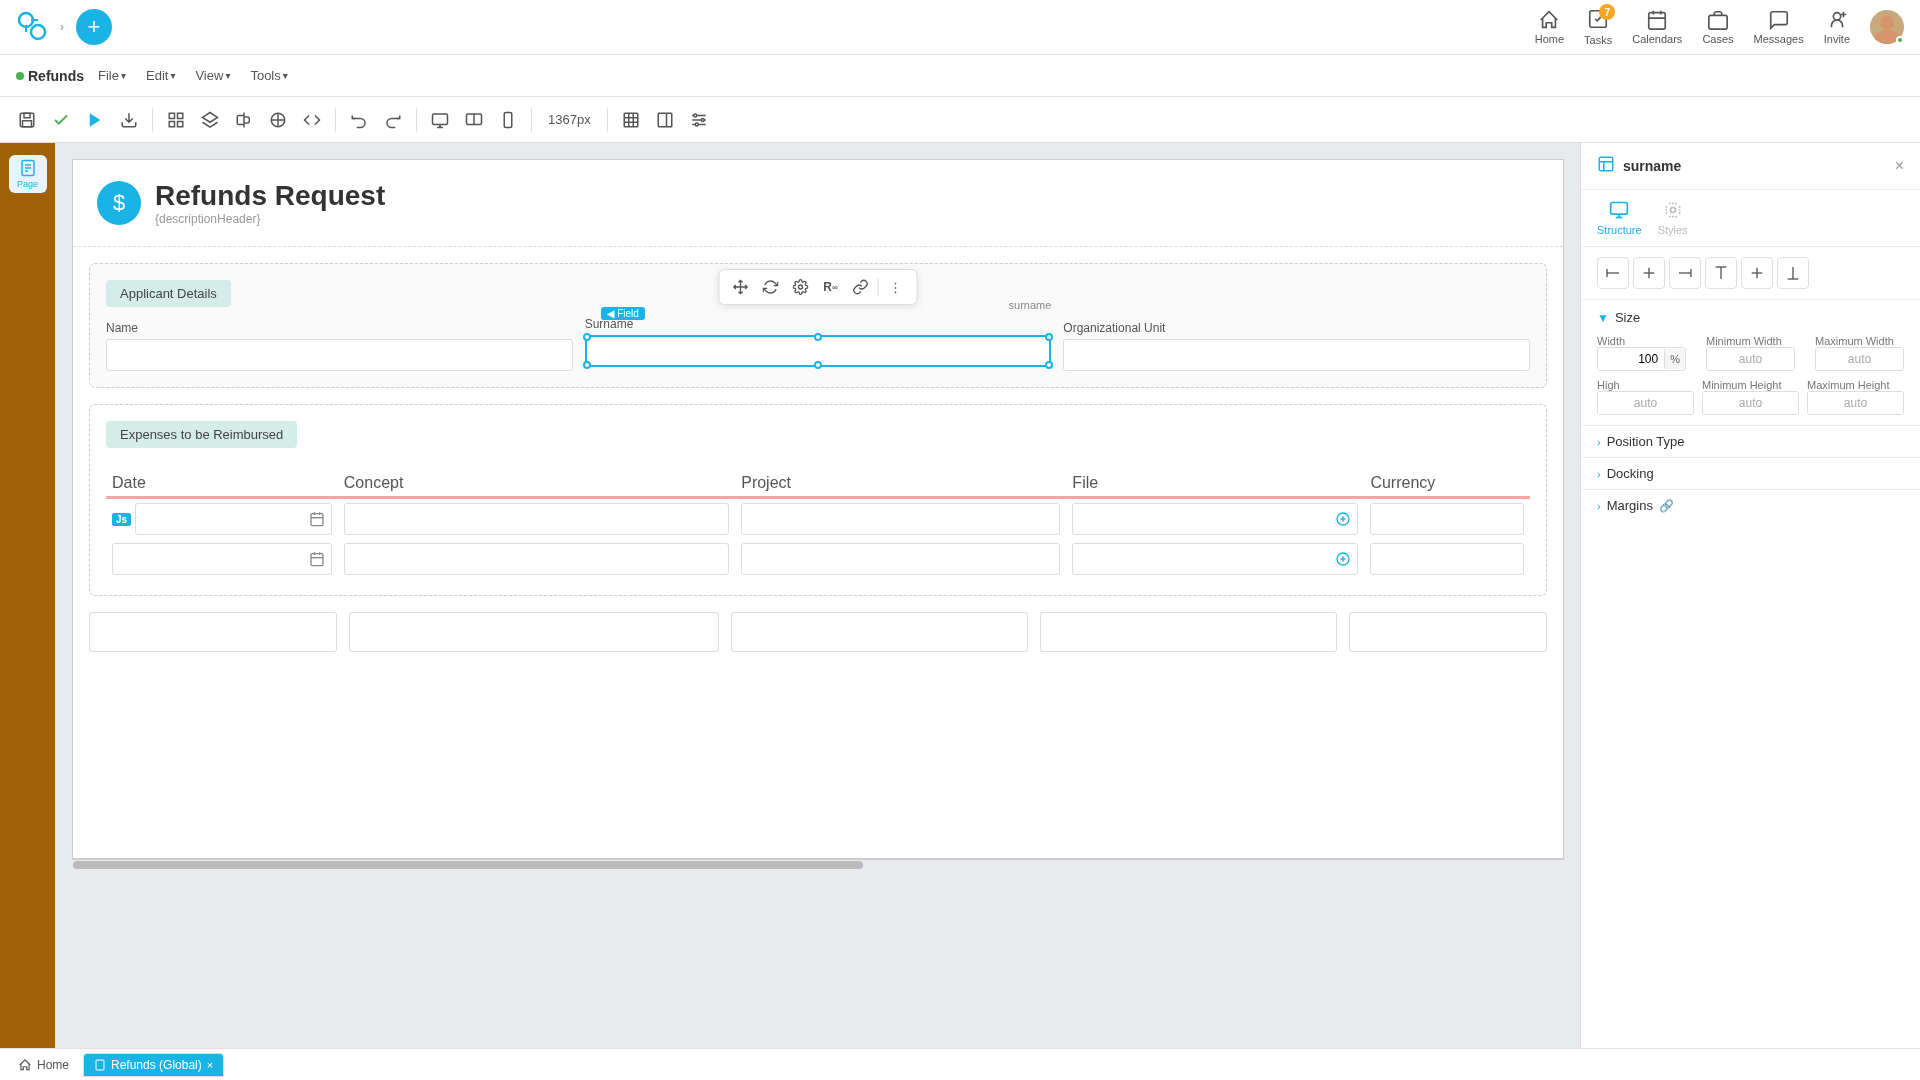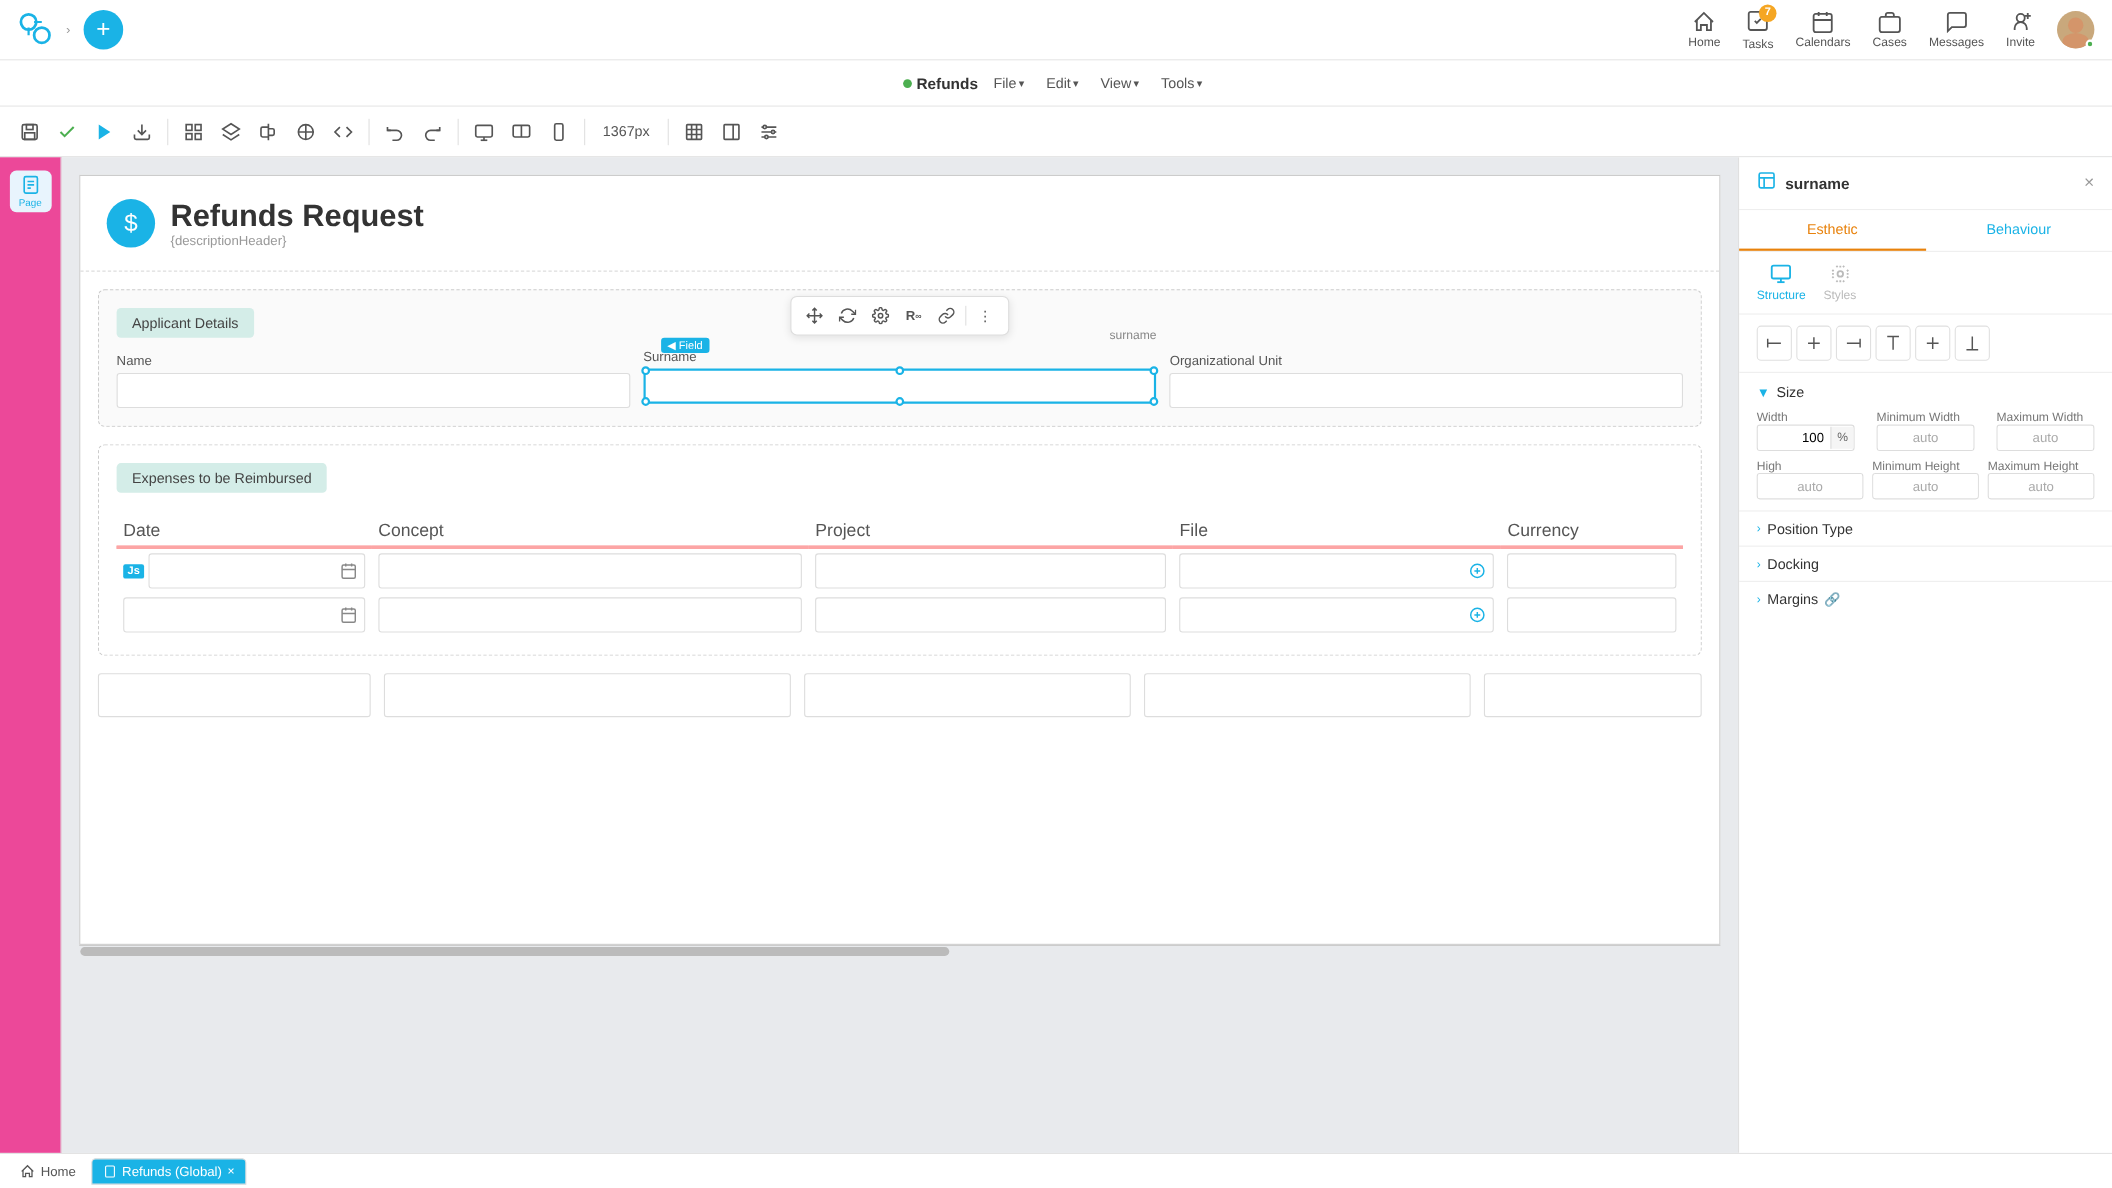--- a/index.html
+++ b/index.html
@@ -14,36 +14,36 @@
     .top-nav-right { display: flex; align-items: center; gap: 20px; }
     .nav-item { display: flex; flex-direction: column; align-items: center; gap: 2px; cursor: pointer; color: #555; font-size: 11px; }
     .nav-item svg { width: 22px; height: 22px; }
     .nav-item .badge { position: relative; }
     .badge-count { position: absolute; top: -4px; right: -6px; background: #f5a623; color: white; border-radius: 50%; width: 16px; height: 16px; font-size: 10px; display: flex; align-items: center; justify-content: center; font-weight: bold; }
     .avatar { width: 34px; height: 34px; border-radius: 50%; background: #c9a87c; overflow: hidden; display: flex; align-items: center; justify-content: center; }
     .avatar-online { position: relative; }
     .online-dot { position: absolute; bottom: 0; right: 0; width: 8px; height: 8px; background: #4caf50; border-radius: 50%; border: 2px solid white; }
 
     
-    .app-bar { height: 42px; background: white; border-bottom: 1px solid #e0e0e0; display: flex; align-items: center; padding: 0 16px; gap: 8px; justify-content: center; }
+    .app-bar { height: 42px; background: white; border-bottom: 1px solid #e0e0e0; display: flex; align-items: center; padding: 0 16px; gap: 8px; }
     .app-name { font-weight: 600; color: #333; font-size: 14px; display: flex; align-items: center; gap: 4px; }
     .online-dot2 { width: 8px; height: 8px; background: #4caf50; border-radius: 50%; }
     .menu-btn { color: #555; font-size: 13px; cursor: pointer; display: flex; align-items: center; gap: 2px; padding: 2px 6px; border-radius: 3px; }
 
     
     .toolbar { height: 46px; background: white; border-bottom: 1px solid #e0e0e0; display: flex; align-items: center; padding: 0 12px; gap: 4px; }
     .tool-btn { width: 30px; height: 30px; display: flex; align-items: center; justify-content: center; cursor: pointer; border-radius: 4px; color: #555; font-size: 16px; }
     .tool-separator { width: 1px; height: 24px; background: #e0e0e0; margin: 0 4px; }
     .tool-label { font-size: 13px; color: #555; padding: 0 8px; }
 
     
     .main-area { display: flex; height: calc(1080px - 55px - 42px - 46px - 32px); }
 
     
-    .left-sidebar { width: 56px; background: #ec4899; border-right: 1px solid #e0e0e0; display: flex; flex-direction: column; align-items: center; padding-top: 12px; gap: 8px; }
+    .left-sidebar { width: 56px; background: #a16207; border-right: 1px solid #e0e0e0; display: flex; flex-direction: column; align-items: center; padding-top: 12px; gap: 8px; }
     .sidebar-icon { width: 38px; height: 38px; display: flex; flex-direction: column; align-items: center; justify-content: center; cursor: pointer; border-radius: 6px; color: #555; font-size: 10px; gap: 2px; }
     .sidebar-icon.active { background: #e8f4fd; color: #1ab3e6; }
     .sidebar-icon svg { width: 18px; height: 18px; }
 
     
     .canvas-area { flex: 1; overflow: auto; background: #e8eaed; padding: 16px; }
     .canvas-content { background: white; min-height: 700px; width: 100%; border: 1px solid #ccc; position: relative; }
     
     
     .form-header { padding: 20px 24px; display: flex; align-items: center; gap: 14px; border-bottom: 1px dashed #ddd; }
@@ -526,24 +526,20 @@
               <rect x="3" y="3" width="18" height="18" rx="2"></rect>
               <line x1="3" y1="9" x2="21" y2="9"></line>
               <line x1="9" y1="21" x2="9" y2="9"></line>
             </svg>
         </span>
         <span>surname</span>
       </div>
       <span class="close-btn">×</span>
     </div>
 
-    <div class="panel-tabs">
-      <div class="panel-tab active">Esthetic</div>
-      <div class="panel-tab">Behaviour</div>
-    </div>
 
     <div class="panel-subtabs">
       <div class="subtab">
         <svg width="20" height="20" viewBox="0 0 24 24" fill="none" stroke="#1ab3e6" stroke-width="2">
             <rect x="2" y="3" width="20" height="14" rx="2"></rect>
             <line x1="8" y1="21" x2="16" y2="21"></line>
             <line x1="12" y1="17" x2="12" y2="21"></line>
           </svg>
         <span>Structure</span>
       </div>

